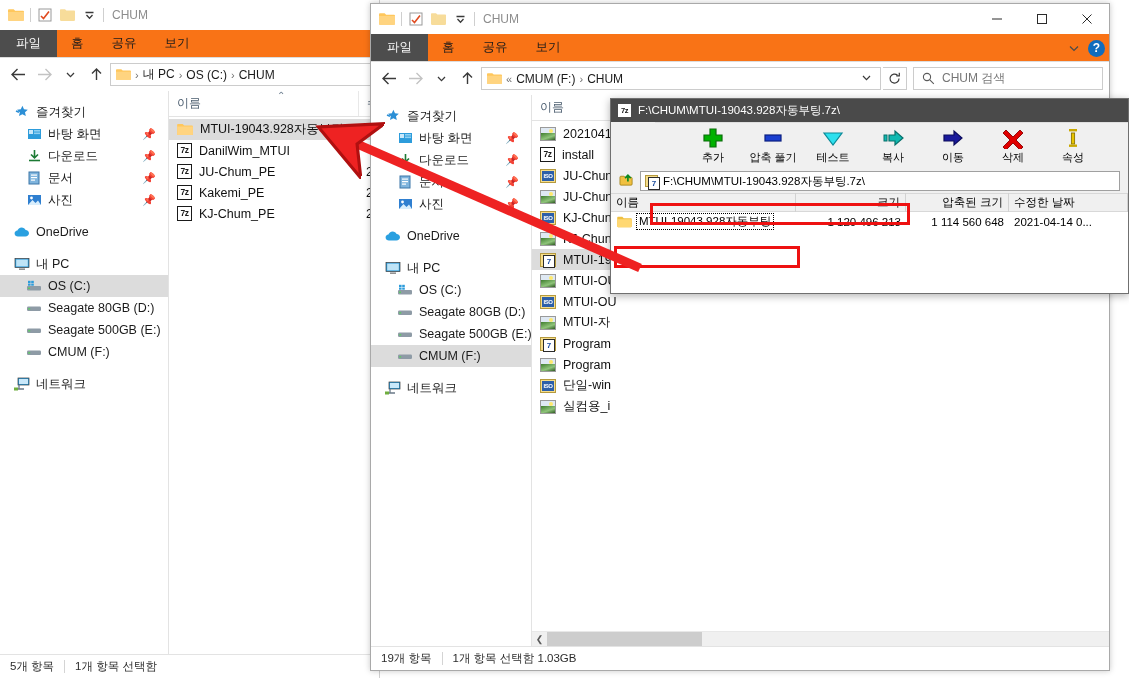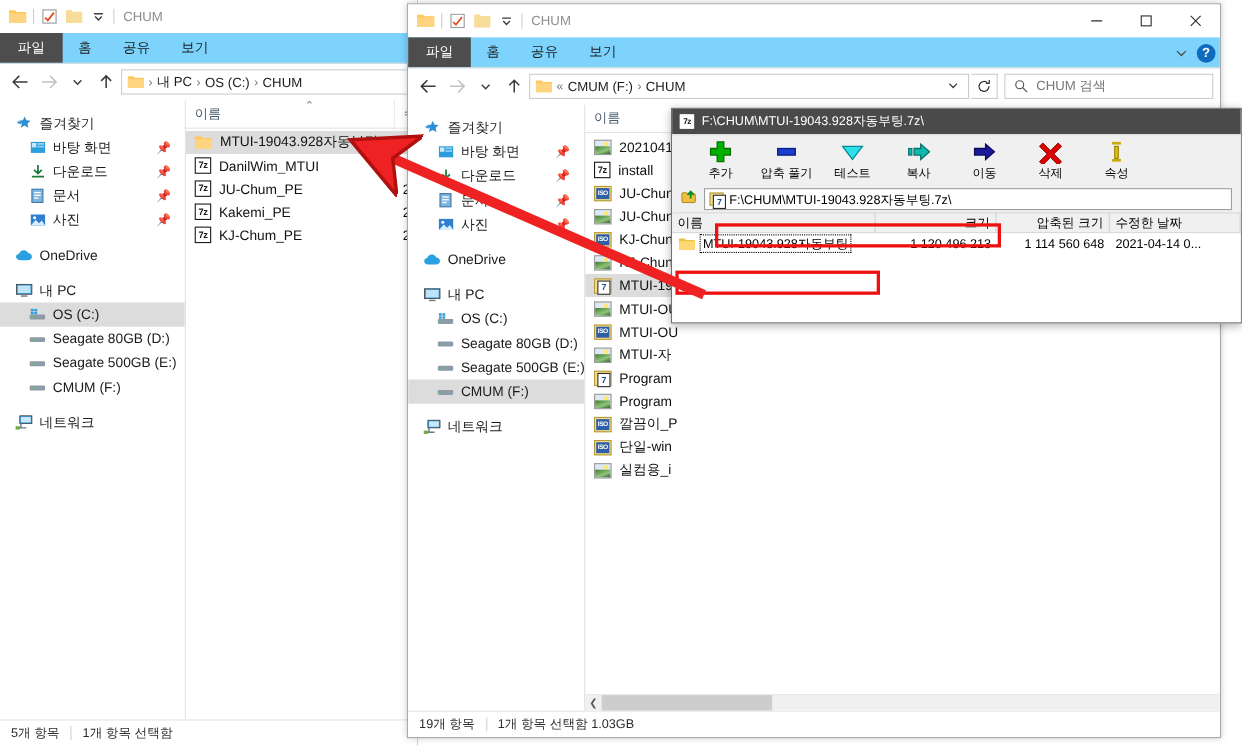--- a/index.html
+++ b/index.html
@@ -36,21 +36,21 @@
     display: flex; align-items: stretch;
   }
   .cap-btn {
     width: 45px; display: flex; align-items: center; justify-content: center;
     color: #2b2b2b;
   }
   .cap-btn svg { display: block; }
 
   .ribbon-tabs {
     height: 28px; display: flex; align-items: stretch;
-    border-bottom: 1px solid #dcdcdc; background: #7dd3fc; flex: none;
+    border-bottom: 1px solid #dcdcdc; background: #f97316; flex: none;
     position: relative;
   }
   .rtab {
     display: flex; align-items: center; padding: 0 14px;
     font-size: 12.5px; color: #1b1b1b; white-space: nowrap;
   }
   .rtab.file { background: #4d4d4d; color: #ffffff; padding: 0 16px; }
   .ribbon-right {
     position: absolute; right: 4px; top: 0; height: 28px;
     display: flex; align-items: center; gap: 6px;
@@ -170,22 +170,23 @@
     display: flex; align-items: center; gap: 7px; padding-left: 7px;
     font-size: 11.5px; flex: none;
   }
   .sz-menu {
     height: 21px; background: #f0f0f0; display: flex; align-items: center;
     font-size: 11.5px; color: #000; padding-left: 6px; gap: 0; flex: none;
   }
   .sz-menu span { padding: 0 7px; white-space: nowrap; }
   .sz-toolbar {
     height: 47px; background: #f0f0f0; display: flex; align-items: center;
-    padding-left: 14px; gap: 0; flex: none;
+    padding-left: 28px; gap: 0; flex: none;
     border-top: 1px solid #dfdfdf;
+    margin-left: 44px;
   }
   .sz-tool {
     width: 60px; display: flex; flex-direction: column; align-items: center;
     gap: 1px; font-size: 11px; color: #000;
   }
   .sz-tool .lbl { white-space: nowrap; }
   .sz-addr {
     height: 24px; display: flex; align-items: center; gap: 6px;
     padding-left: 8px; flex: none; background: #f0f0f0;
   }
@@ -822,24 +823,20 @@
             <div class="frow">
               <span class="z7f-ico"></span>
               <span class="fname">Program</span>
             </div>
             <div class="frow">
               <span class="img-ico"></span>
               <span class="fname">Program</span>
             </div>
             <div class="frow">
               <span class="iso-ico"></span>
-              <span class="fname">깔끔이_P</span>
-            </div>
-            <div class="frow">
-              <span class="iso-ico"></span>
               <span class="fname">단일-win</span>
             </div>
             <div class="frow">
               <span class="img-ico"></span>
               <span class="fname">실컴용_i</span>
             </div>
           </div>
         <div class="hscroll">
           <div class="hs-arrow">❮</div>
           <div class="hs-thumb" style="width:155px"></div>

